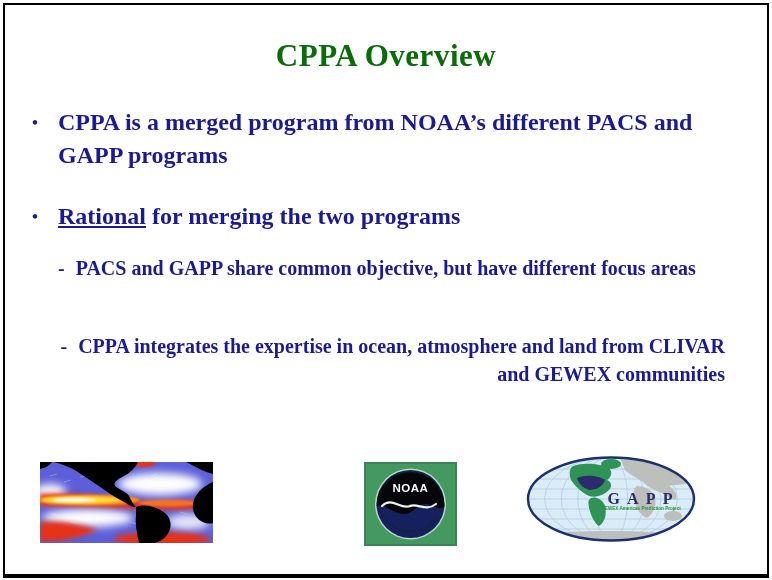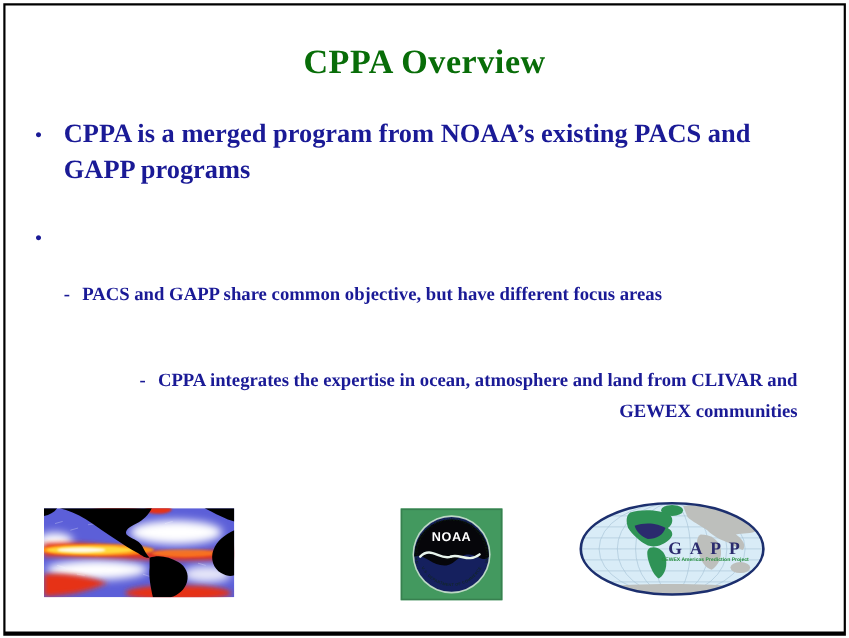--- a/index.html
+++ b/index.html
@@ -10,45 +10,46 @@
   .title{position:absolute;top:38px;left:0;right:0;text-align:center;
          font-size:31px;font-weight:bold;color:#086d08;letter-spacing:0.5px;}
   .bullet{position:absolute;display:flex;color:#1a1a96;font-weight:bold;
           font-size:24px;line-height:33px;}
   .bullet .dot{flex:none;width:26px;font-size:17px;line-height:33px;}
   .b1{top:106px;left:32px;width:712px;}
   .b1 .btxt{width:678px;}
   .b2{top:200px;left:32px;width:712px;}
   .underl{text-decoration:underline;}
   .sub{position:absolute;left:43px;width:682px;color:#1a1a96;font-weight:bold;
-       font-size:17px;line-height:28px;text-indent:15px;}
+       font-size:20px;line-height:28px;text-indent:15px;}
   .s1{top:254px;}
   .s2{top:332px;text-align:right;}
   .sub .stxt{margin-left:11px;}
   .logo{position:absolute;}
   .sst{left:40px;top:462px;width:173px;height:81px;}
   .noaa{left:340px;top:462px;width:93px;height:84px;padding-left:24px;}
   .gapp{left:525px;top:456px;width:172px;height:86px;}
   svg{display:block;}
 </style>
 </head>
 <body>
 
 <div class="slide">
   <div class="frame"></div>
 
   <div class="title">CPPA Overview</div>
 
   <div class="bullet b1">
     <span class="dot">•</span>
-    <span class="btxt">CPPA is a merged program from NOAA’s existing PACS and GAPP programs</span>
+    <span class="btxt">CPPA is a merged program from NOAA’s different PACS and GAPP programs</span>
   </div>
 
   <div class="bullet b2">
     <span class="dot">•</span>
+    <span class="btxt"><span class="underl">Rational</span><span> for merging the two programs</span></span>
   </div>
 
   <div class="sub s1"><span>-</span><span class="stxt">PACS and GAPP share common objective, but have different focus areas</span></div>
 
   <div class="sub s2"><span>-</span><span class="stxt">CPPA integrates the expertise in ocean, atmosphere and land from CLIVAR and GEWEX communities</span></div>
 
   <div class="logo sst">
     <svg viewBox="0 0 173 81" width="173" height="81">
       <defs>
         <filter id="b1" x="-30%" y="-30%" width="160%" height="160%">

